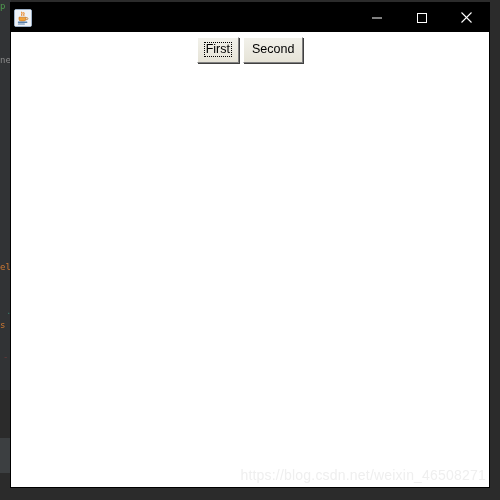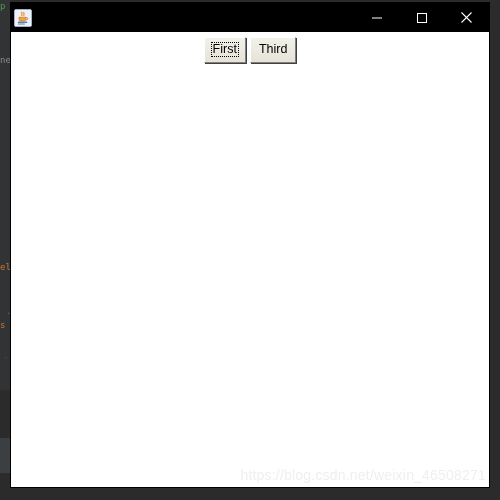--- a/index.html
+++ b/index.html
@@ -230,21 +230,21 @@
     <div class="content">
 
       <div class="button-row">
 
         <div class="swing-btn focused">
           <span class="lbl">First</span>
         </div>
 
 
         <div class="swing-btn">
-          <span class="lbl">Third</span>
+          <span class="lbl">Second</span>
         </div>
 
       </div>
 
       <div class="watermark">https://blog.csdn.net/weixin_46508271</div>
 
     </div>
   </div>
 </div>
 

